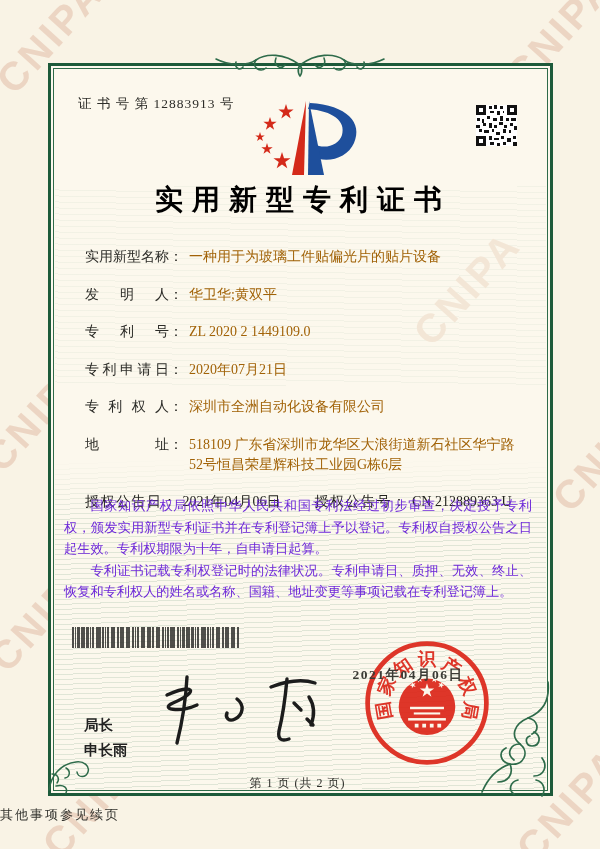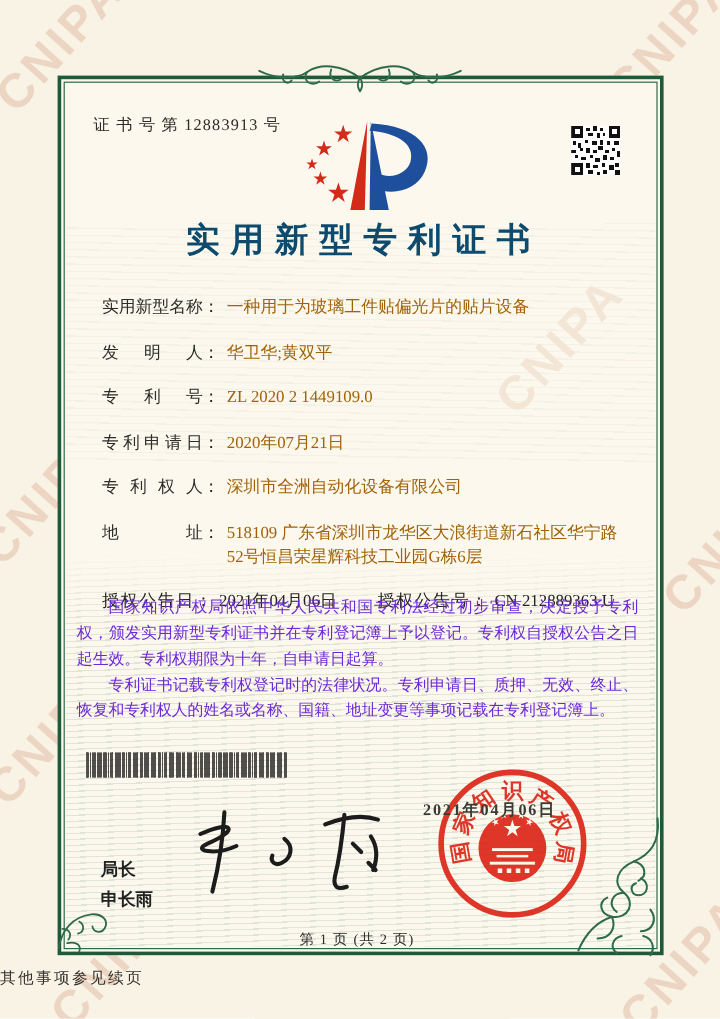--- a/index.html
+++ b/index.html
@@ -23,21 +23,21 @@
       mask-image:linear-gradient(to bottom, transparent 0, #000 60px);}
   .guilloche2{position:absolute;left:4px;right:4px;top:120px;height:200px;
       background:repeating-linear-gradient(181deg, rgba(55,115,80,.05) 0 1px, transparent 1px 6px);}
 
   .content{position:absolute;left:48px;top:63px;width:499px;height:727px;z-index:4;color:#23231f;}
 
   .cert-no{position:absolute;left:30px;top:32px;font-size:13.5px;letter-spacing:1px;color:#2c2c28;}
   .logo{position:absolute;left:196px;top:30px;}
   .qr{position:absolute;left:428px;top:42px;width:41px;height:41px;}
   .title{position:absolute;left:0;right:0;top:118px;text-align:center;font-size:28px;
-         font-weight:bold;letter-spacing:9px;color:#0c4a6e;padding-left:11px;}
+         font-weight:bold;letter-spacing:9px;color:#000000;padding-left:11px;}
 
   .fields{position:absolute;left:37px;top:184px;width:430px;font-size:14px;line-height:20px;}
   .frow{display:flex;margin-bottom:17.5px;align-items:flex-start;}
   .flabel{display:inline-block;width:84px;text-align:justify;text-align-last:justify;
           flex:none;color:#2c2c28;font-family:Liberation Serif, serif;}
   .fcolon{flex:none;margin-right:6px;}
   .fvalue{flex:1;color:#a16207;}
   .grant-row{display:flex;font-size:14px;}
   .grant-row .glabel{letter-spacing:1.5px;}
   .grant-gap{width:34px;flex:none;}

